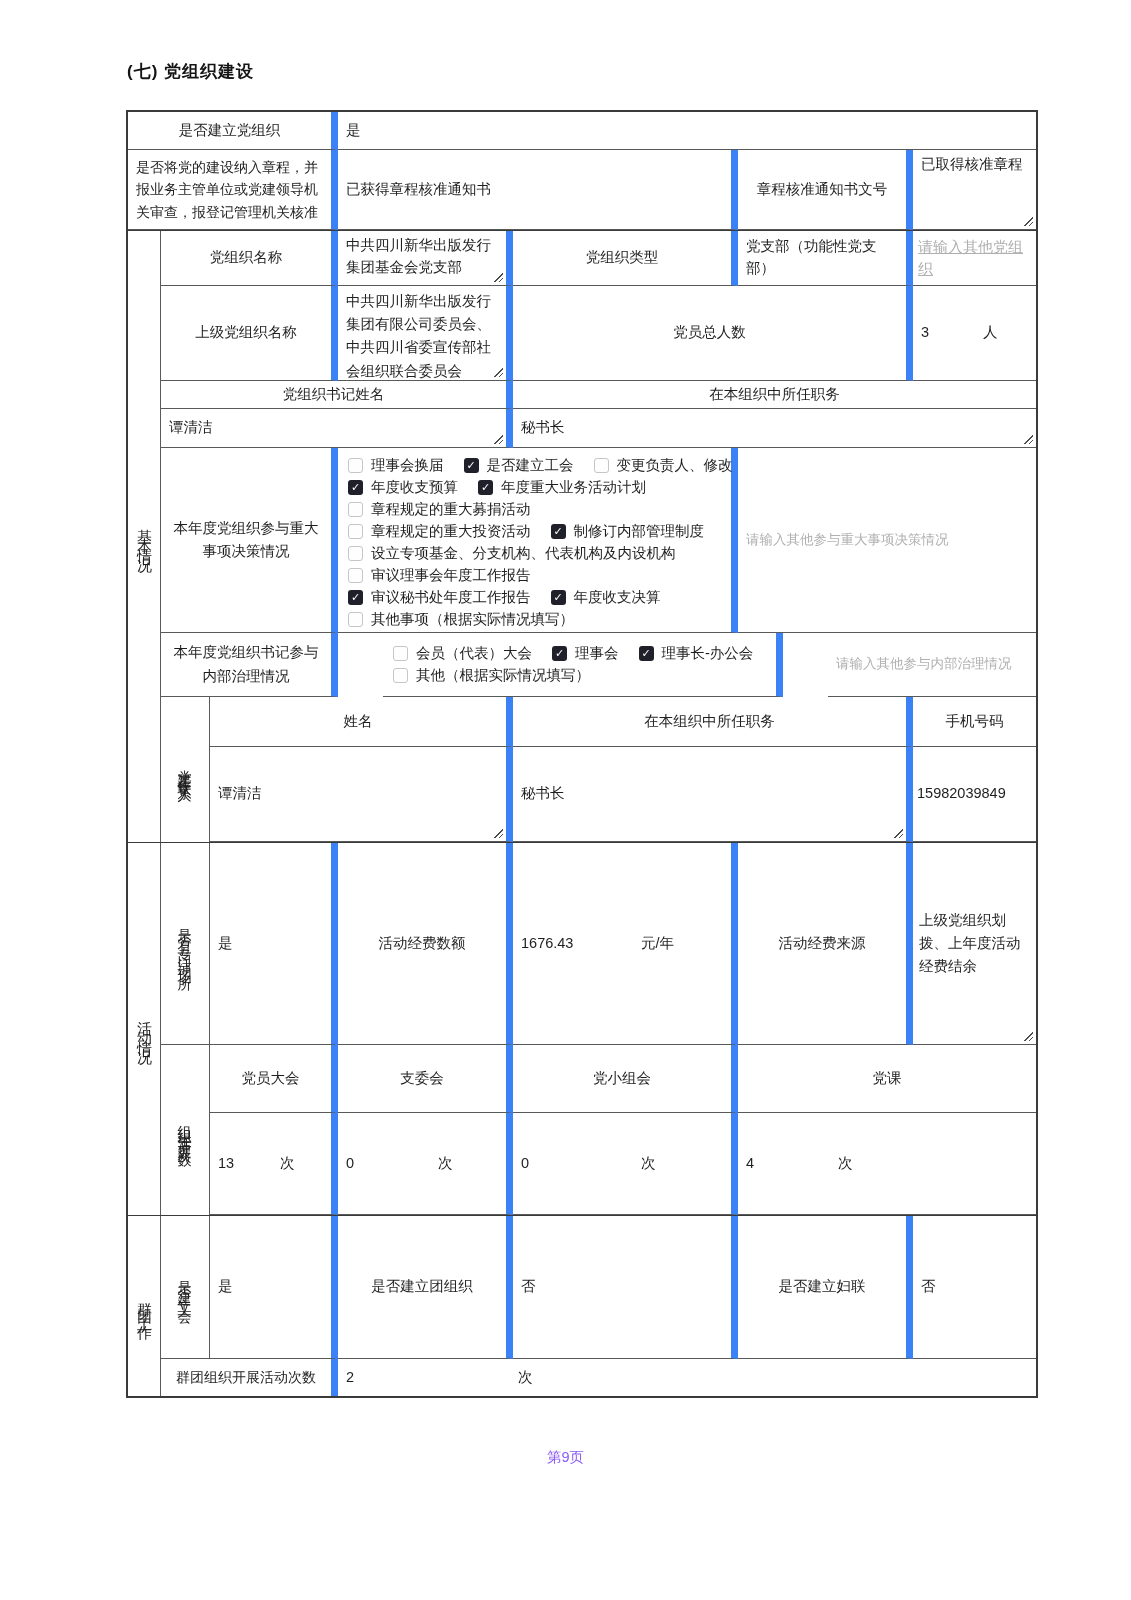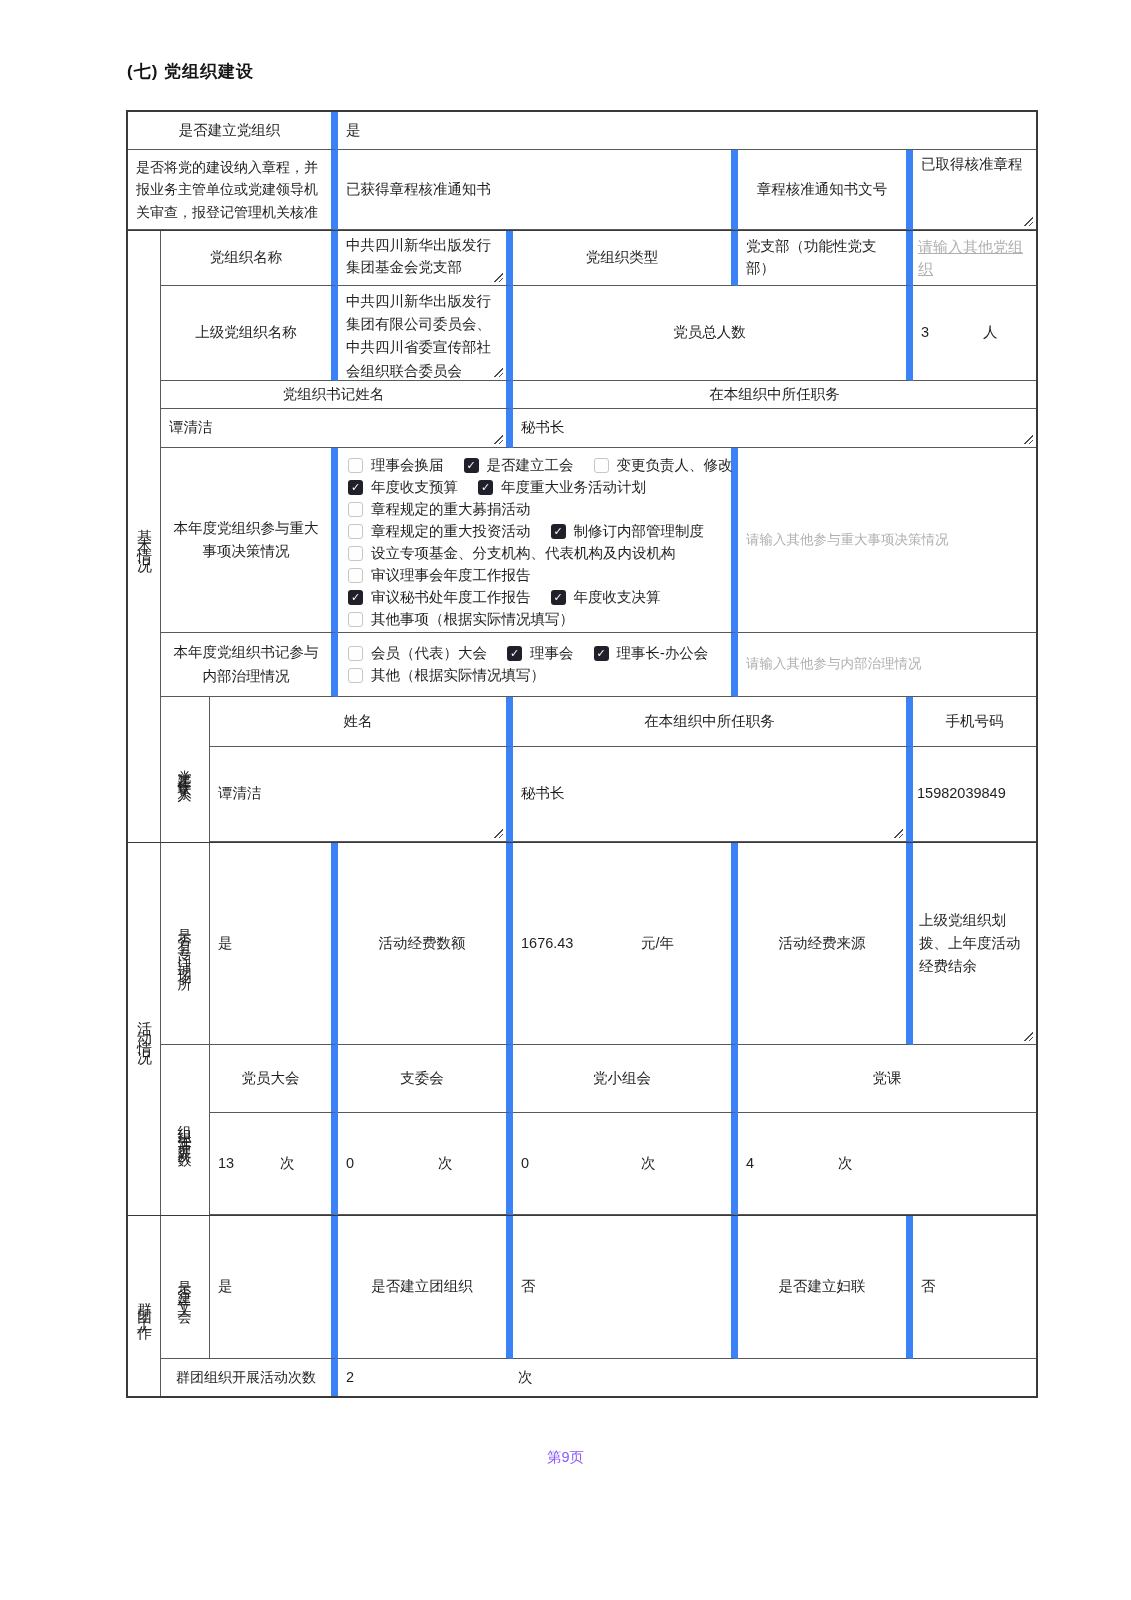--- a/index.html
+++ b/index.html
@@ -38,21 +38,21 @@
   .center { justify-content:center; text-align:center; }
   .topleft { align-items:flex-start; }
   .flex1 { flex:1; }
   .ph { color:#b0b0b0; }
   
   .w210{width:210px;} .w400{width:400px;} .w175{width:175px;} .w177{width:177px;}
   .w225{width:225px;} .w128{width:128px;}
   .w303{width:303px;} .w352{width:352px;}
   
   .h38{height:38px;} .h80{height:80px;} .h55{height:55px;} .h95{height:95px;}
-  .h28{height:28px;} .h39{height:39px;} .h185{height:185px;} .h64{height:64px;}
+  .h28{height:28px;} .h39{height:39px;} .h185{height:185px;} .h64{height:64px;gap:45px;}
   .h50{height:50px;} .h202{height:202px;} .h68{height:68px;} .h102{height:102px;}
   .h143{height:143px;} .h37{height:37px;}
   
   .section { display:flex; align-items:stretch; }
   .thick { border-top:1px solid #3a3a3a; }
   .glabel {
     width:33px; border-right:1px solid #595959;
     display:flex; align-items:center; justify-content:center;
   }
   .ginner { flex:1; display:flex; flex-direction:column; }

